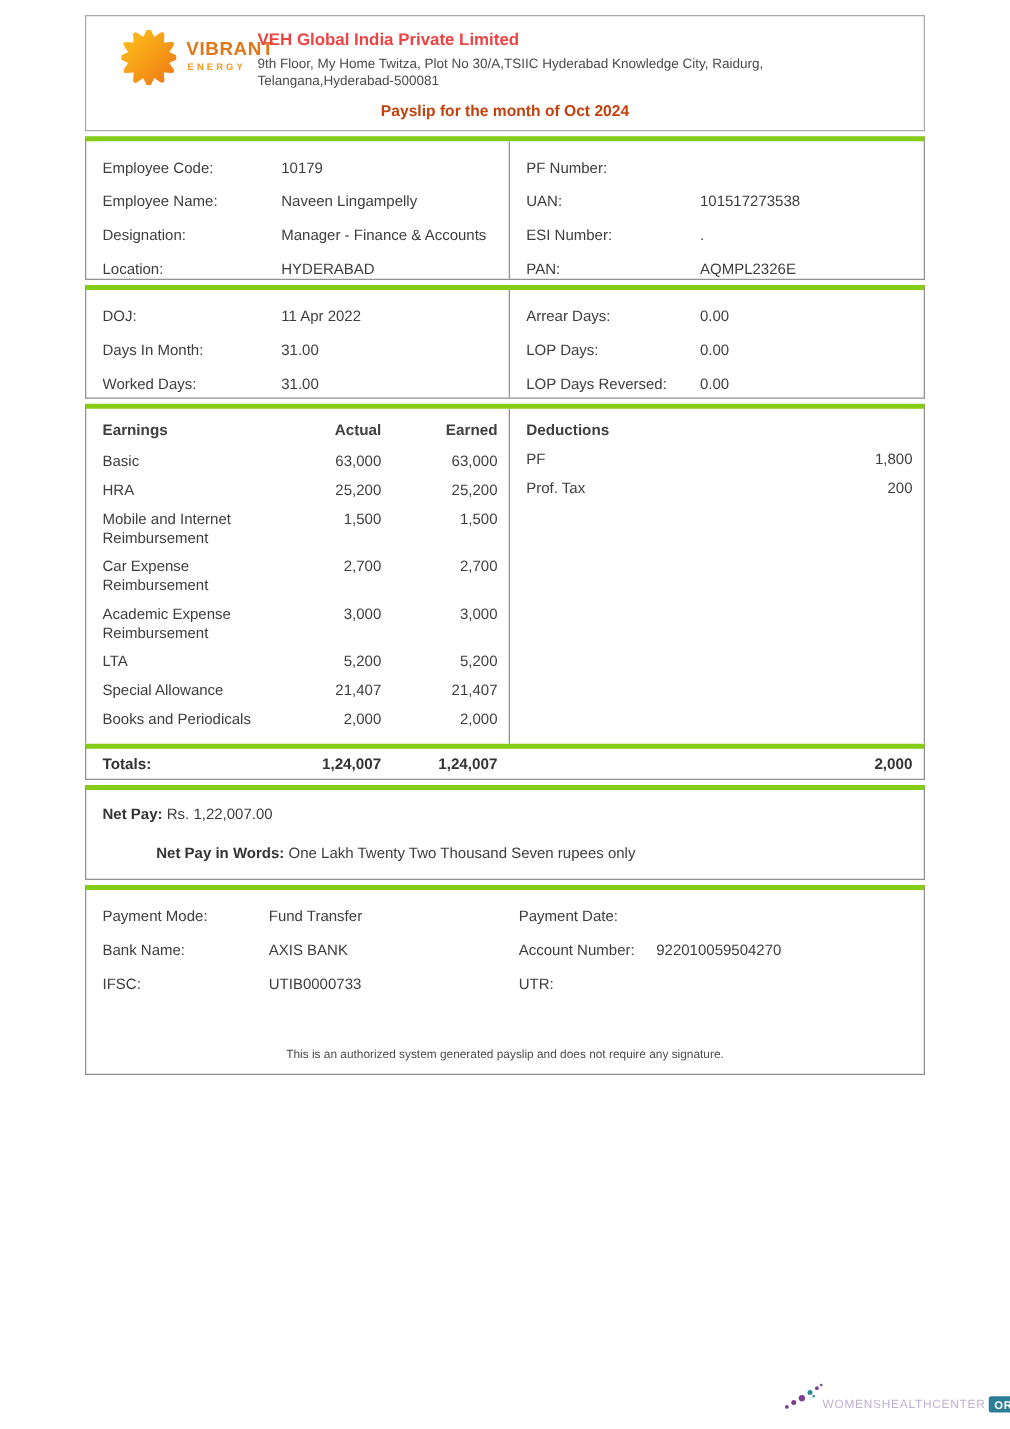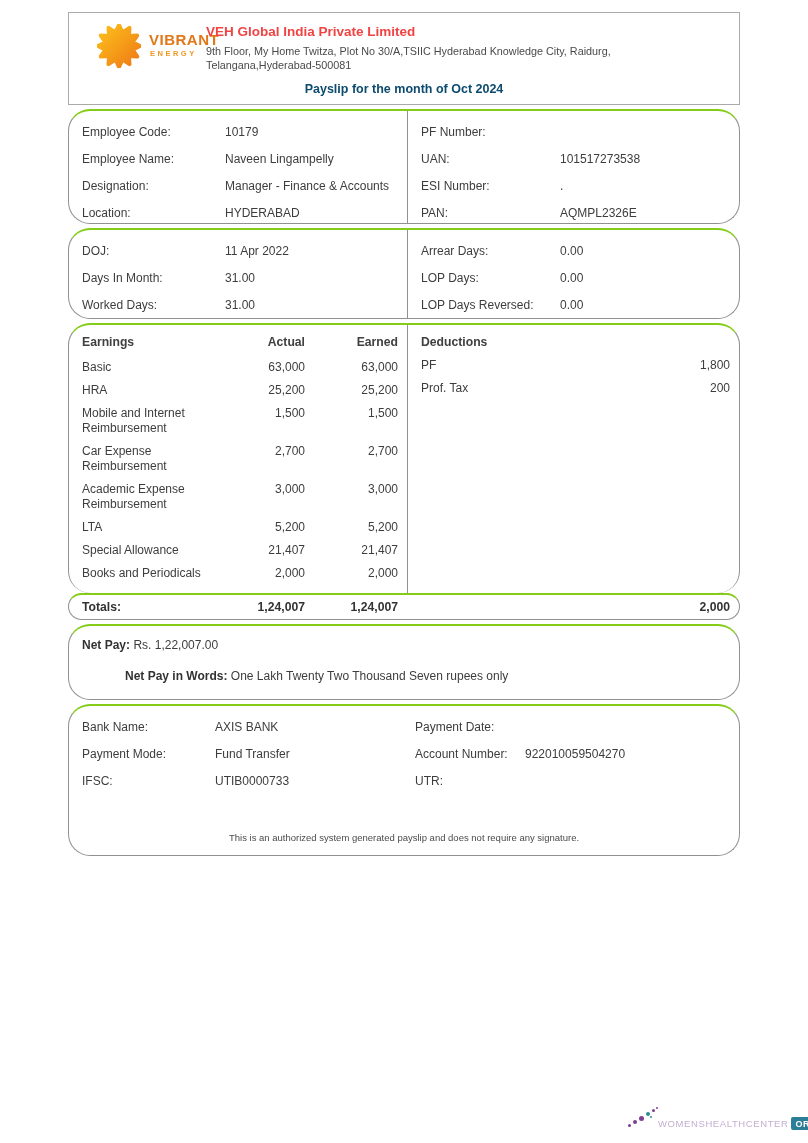--- a/index.html
+++ b/index.html
@@ -5,32 +5,32 @@
   * { box-sizing: border-box; }
   html,body { margin:0; padding:0; }
   body {
     width:808px; height:1143px; background:#ffffff; position:relative;
     font-family:"Liberation Sans", sans-serif; color:#3d3d3d; font-size:12px;
     overflow:hidden;
   }
   .payslip { position:absolute; left:68px; top:12px; width:672px; }
 
   .box { border:1px solid #919191; margin-bottom:4px; background:#fff; }
-  .dark-top { border-top:2px solid #84cc16;border-radius:22px; }
+  .dark-top { border-top:4px solid #84cc16; }
 
   
   .header-box { border:1px solid #aaaaaa; height:93px; position:relative; }
   .logo-wrap { position:absolute; left:28px; top:11px; display:flex; align-items:flex-start; }
   .logo-text { margin-left:8px; margin-top:8px; }
   .logo-brand { font-size:15px; font-weight:bold; color:#e07718; letter-spacing:0.5px; line-height:15px; }
   .logo-sub { font-size:7.5px; color:#ef9821; letter-spacing:2.5px; font-weight:bold; margin-top:2px; margin-left:1px; }
   .company-block { position:absolute; left:137px; top:11px; width:480px; }
   .company-name { font-size:13.5px; font-weight:bold; color:#ef4444; line-height:16px; }
   .company-address { font-size:10.8px; color:#4a4a4a; line-height:14px; margin-top:4px; }
-  .payslip-title { position:absolute; left:0; right:0; bottom:8px; text-align:center; font-weight:bold; font-size:12.5px; color:#0c4a6e; }
+  .payslip-title { position:absolute; left:0; right:0; bottom:8px; text-align:center; font-weight:bold; font-size:12.5px; color:#c2410c; }
 
   
   .info-flex { display:flex; height:100%; }
   .col-left { width:339px; border-right:1px solid #919191; padding-top:8px; }
   .col-right { flex:1; padding-top:8px; }
   .info-row { display:flex; padding:4px 13px; line-height:19px; }
   .info-label { flex:none; }
   .info-value { flex:1; }
   .employee-box { height:115px; }
   .attendance-box { height:91px; }
@@ -258,26 +258,26 @@
     <div class="np-line">
       <span class="np-label">Net Pay in Words:</span>
       <span>One Lakh Twenty Two Thousand Seven rupees only</span>
     </div>
   </div>
 
   <div class="box dark-top payment-box">
     <div class="info-flex" style="height:auto;">
       <div class="col-left">
         <div class="info-row">
+          <span class="info-label">Payment Mode:</span>
+          <span class="info-value">Fund Transfer</span>
+        </div>
+        <div class="info-row">
           <span class="info-label">Bank Name:</span>
           <span class="info-value">AXIS BANK</span>
-        </div>
-        <div class="info-row">
-          <span class="info-label">Payment Mode:</span>
-          <span class="info-value">Fund Transfer</span>
         </div>
         <div class="info-row">
           <span class="info-label">IFSC:</span>
           <span class="info-value">UTIB0000733</span>
         </div>
       </div>
       <div class="col-right">
         <div class="info-row">
           <span class="info-label">Payment Date:</span>
           <span class="info-value"></span>

